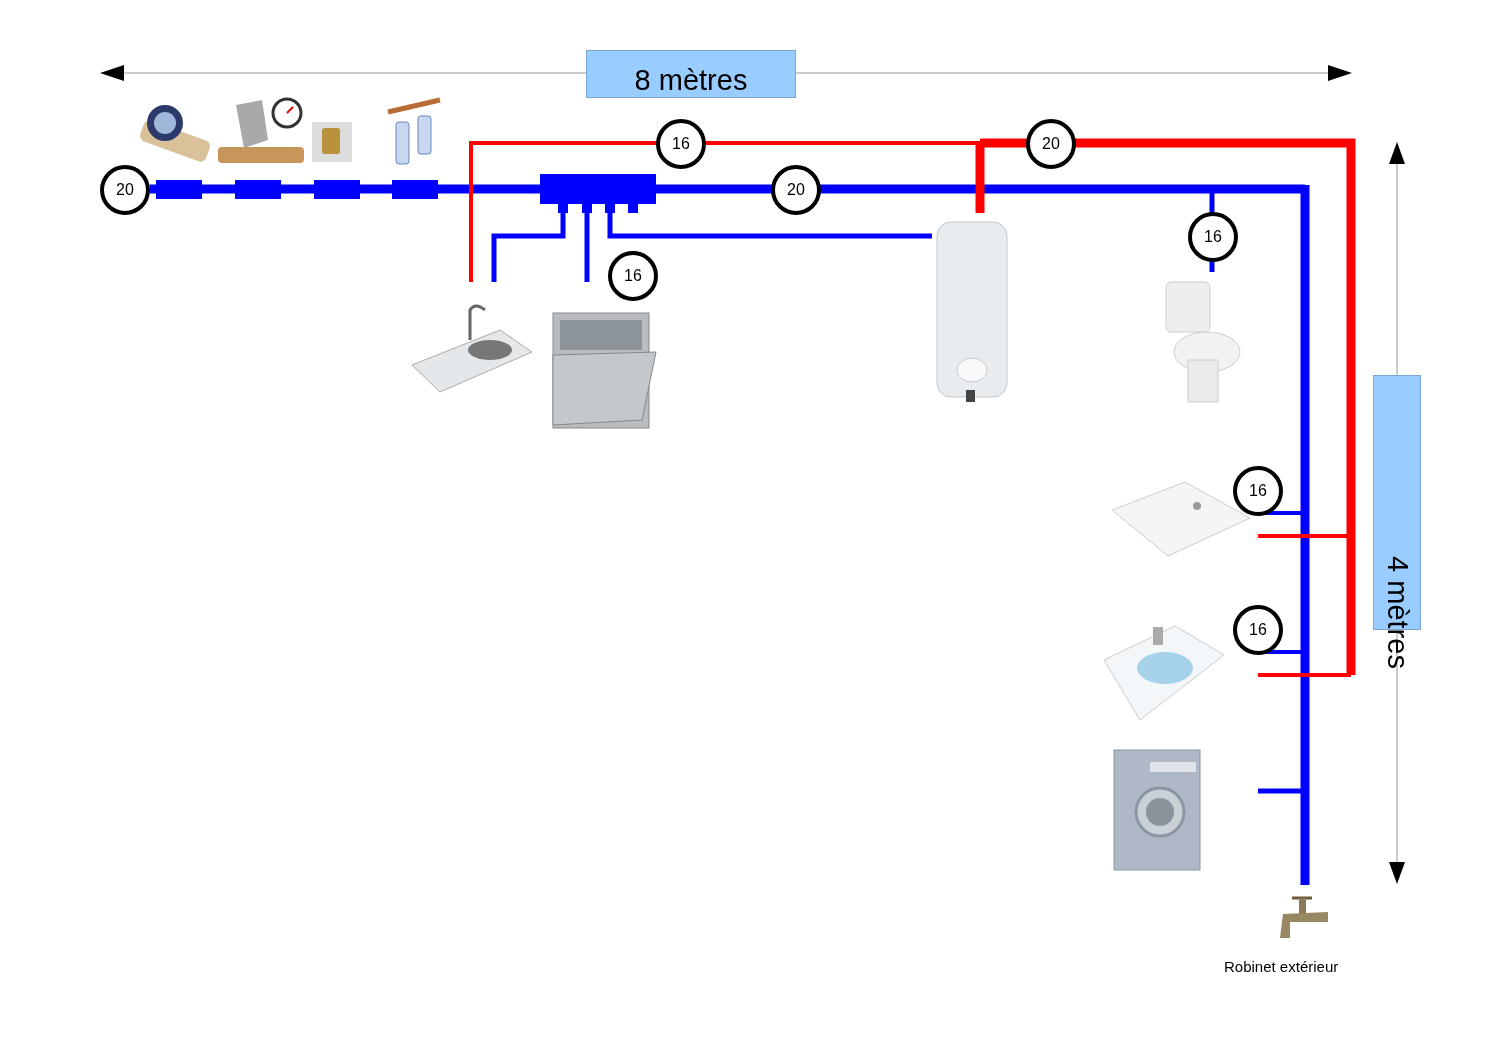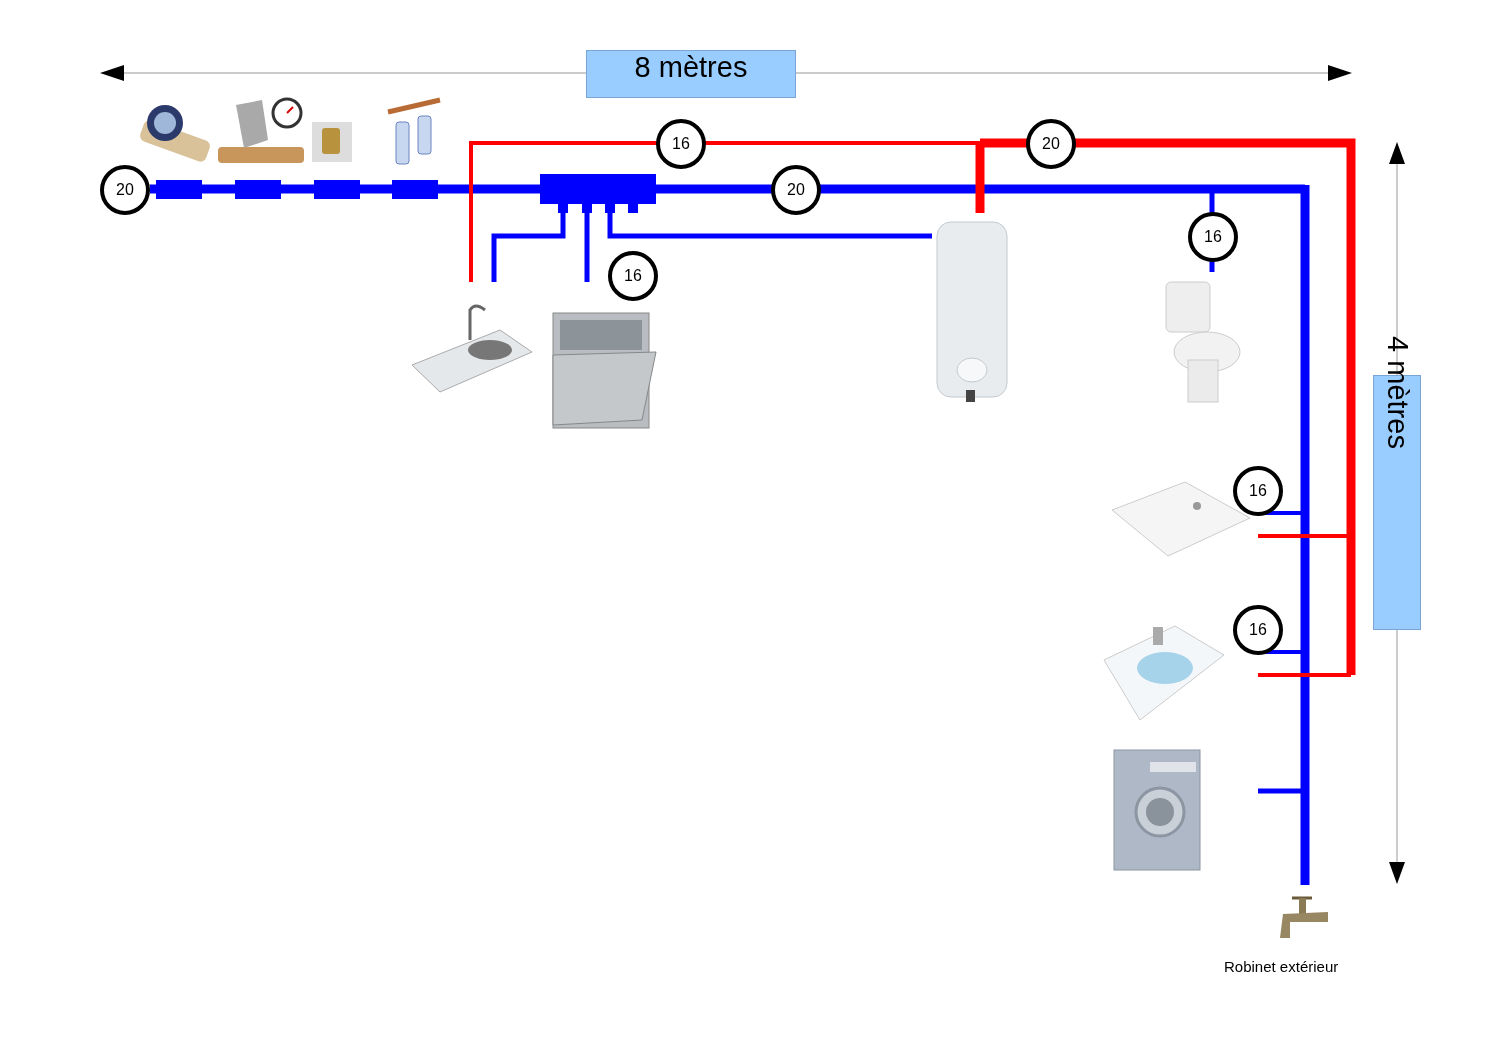--- a/index.html
+++ b/index.html
@@ -1,18 +1,18 @@
 <!DOCTYPE html>
 <html><head>
 <meta charset="utf-8">
 <style>
   html, body { margin:0; padding:0; background:#ffffff; }
   body { width:1497px; height:1058px; position:relative; overflow:hidden; font-family:"Liberation Sans", sans-serif; }
   svg { position:absolute; left:0; top:0; }
-  .dim-label { position:absolute; background:#99ccff; border:1px solid #7aa6d6; color:#000; display:flex; align-items:flex-start; justify-content:center; font-size:29px; }
+  .dim-label { position:absolute; background:#99ccff; border:1px solid #7aa6d6; color:#000; display:flex; align-items:flex-end; justify-content:center; font-size:29px; }
   .dim-h { left:586px; top:50px; width:208px; height:46px; }
   .dim-v { left:1373px; top:375px; width:46px; height:253px; }
   .dim-v span { display:inline-block; transform:rotate(90deg); white-space:nowrap; }
   .caption { position:absolute; left:1224px; top:958px; font-size:15px; color:#000;text-align:right; }
   .badge { position:absolute; width:42px; height:42px; border:4px solid #000; border-radius:50%; background:#fff; display:flex; align-items:center; justify-content:center; font-size:16px; color:#000; box-sizing:content-box;text-align:right; }
 </style>
 </head>
 <body>
 
 <svg width="1497" height="1058">

